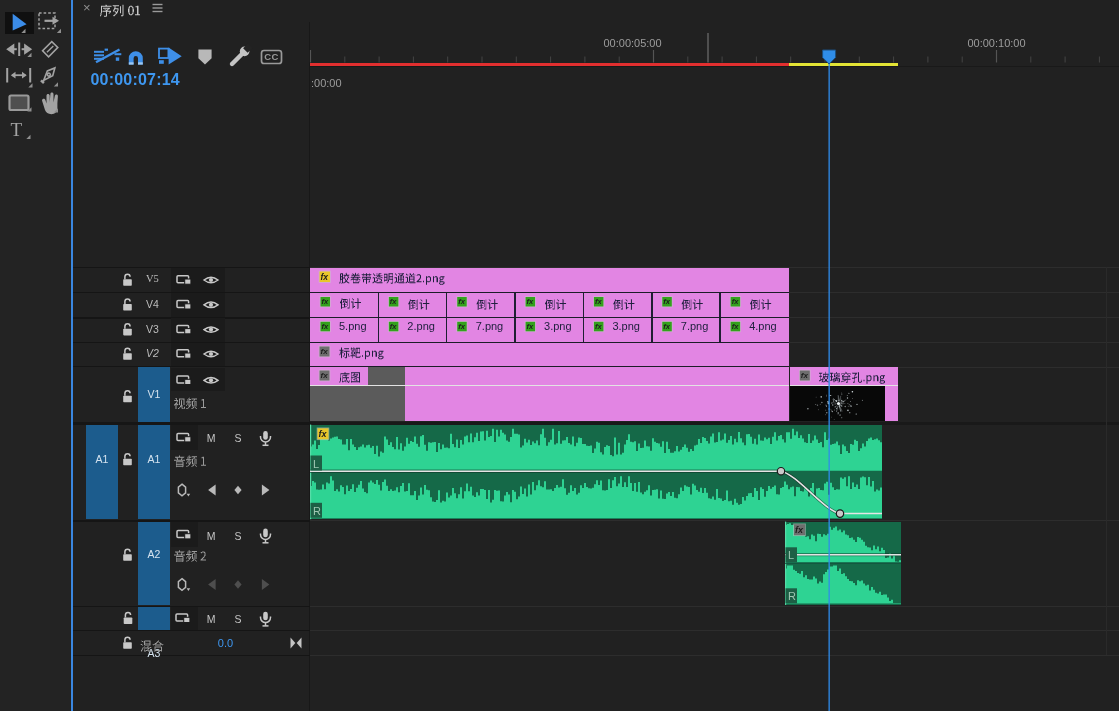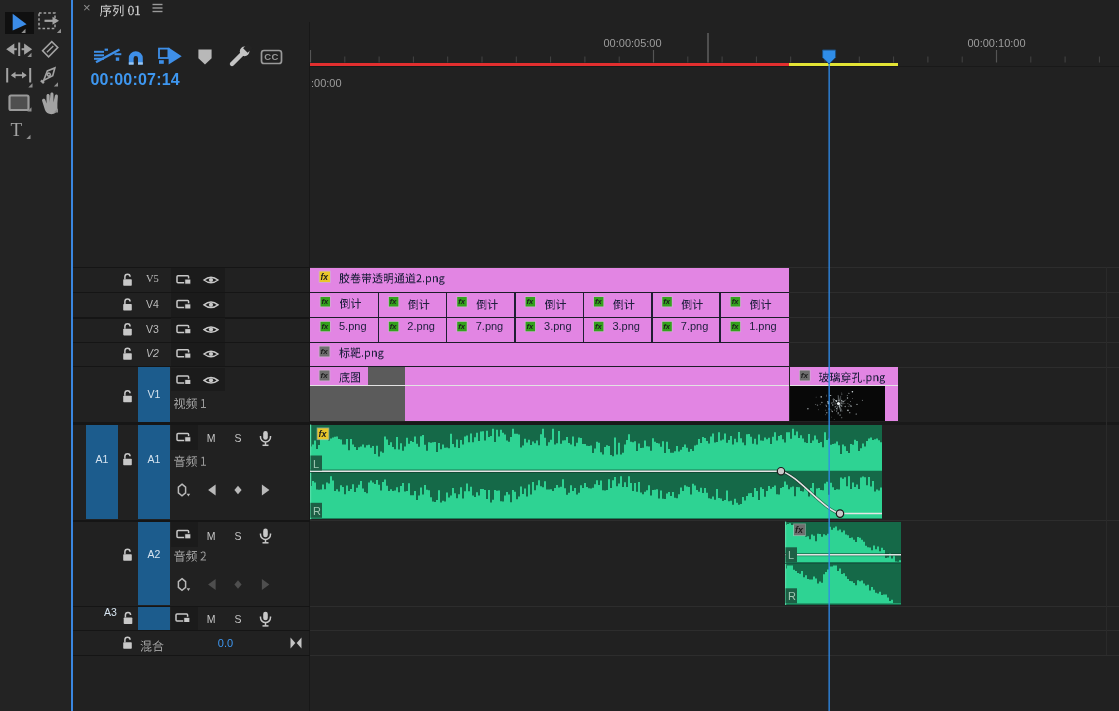--- a/index.html
+++ b/index.html
@@ -60,21 +60,21 @@
 <div style="position:absolute;left:310px;top:341.5px;width:478.5px;height:1.4px;background:#1c1c28;"></div>
 <div style="position:absolute;left:310px;top:365.6px;width:478.5px;height:1.5px;background:#1c1c28;"></div>
 <div style="position:absolute;left:310px;top:424.6px;width:572px;height:94.6px;background:#156948;"></div>
 <div style="position:absolute;left:785px;top:521.6px;width:116px;height:83.3px;background:#156948;"></div>
 <div style="position:absolute;top:320.2px;font-family:'Liberation Sans',sans-serif;font-size:11px;color:#20203f;font-weight:400;line-height:13px;white-space:pre;left:339.0px;">5.png</div>
 <div style="position:absolute;top:320.2px;font-family:'Liberation Sans',sans-serif;font-size:11px;color:#20203f;font-weight:400;line-height:13px;white-space:pre;left:407.3571428571429px;">2.png</div>
 <div style="position:absolute;top:320.2px;font-family:'Liberation Sans',sans-serif;font-size:11px;color:#20203f;font-weight:400;line-height:13px;white-space:pre;left:475.7142857142857px;">7.png</div>
 <div style="position:absolute;top:320.2px;font-family:'Liberation Sans',sans-serif;font-size:11px;color:#20203f;font-weight:400;line-height:13px;white-space:pre;left:544.0714285714286px;">3.png</div>
 <div style="position:absolute;top:320.2px;font-family:'Liberation Sans',sans-serif;font-size:11px;color:#20203f;font-weight:400;line-height:13px;white-space:pre;left:612.4285714285714px;">3.png</div>
 <div style="position:absolute;top:320.2px;font-family:'Liberation Sans',sans-serif;font-size:11px;color:#20203f;font-weight:400;line-height:13px;white-space:pre;left:680.7857142857142px;">7.png</div>
-<div style="position:absolute;top:320.2px;font-family:'Liberation Sans',sans-serif;font-size:11px;color:#20203f;font-weight:400;line-height:13px;white-space:pre;left:749.1428571428571px;">1.png</div>
+<div style="position:absolute;top:320.2px;font-family:'Liberation Sans',sans-serif;font-size:11px;color:#20203f;font-weight:400;line-height:13px;white-space:pre;left:749.1428571428571px;">4.png</div>
 <div style="position:absolute;top:36.5px;font-family:'Liberation Sans',sans-serif;font-size:11px;color:#9c9c9c;font-weight:400;line-height:13px;white-space:pre;left:311px;margin-top:40px;">:00:00</div>
 <div style="position:absolute;top:36.5px;font-family:'Liberation Sans',sans-serif;font-size:11px;color:#9c9c9c;font-weight:400;line-height:13px;white-space:pre;left:603.5px;width:100px;text-align:left;">00:00:05:00</div>
 <div style="position:absolute;top:36.5px;font-family:'Liberation Sans',sans-serif;font-size:11px;color:#9c9c9c;font-weight:400;line-height:13px;white-space:pre;left:946.5px;width:100px;text-align:center;">00:00:10:00</div>
 <div style="position:absolute;left:310px;top:66.3px;width:809px;height:1px;background:#191919;"></div>
 <div style="position:absolute;left:310px;top:62.6px;width:478.5px;height:3.6px;background:#e22f2f;"></div>
 <div style="position:absolute;left:788.5px;top:62.6px;width:109.5px;height:3.6px;background:#e3e435;"></div>
 <div style="position:absolute;left:171px;top:267.5px;width:53.5px;height:24px;background:#1b1b1b;"></div>
 <div style="position:absolute;left:171px;top:292.8px;width:53.5px;height:24px;background:#1b1b1b;"></div>
 <div style="position:absolute;left:171px;top:317.8px;width:53.5px;height:24px;background:#1b1b1b;"></div>
 <div style="position:absolute;left:171px;top:342.5px;width:53.5px;height:23px;background:#1b1b1b;"></div>
@@ -92,21 +92,21 @@
 <div style="position:absolute;top:452.5px;font-family:'Liberation Sans',sans-serif;font-size:10.5px;color:#d5e3ef;font-weight:400;line-height:12.5px;white-space:pre;left:52px;width:100px;text-align:center;">A1</div>
 <div style="position:absolute;left:138px;top:425.2px;width:32px;height:93.8px;background:#1c5c8d;"></div>
 <div style="position:absolute;top:452.5px;font-family:'Liberation Sans',sans-serif;font-size:10.5px;color:#d5e3ef;font-weight:400;line-height:12.5px;white-space:pre;left:104px;width:100px;text-align:center;">A1</div>
 <div style="position:absolute;top:432.3px;font-family:'Liberation Sans',sans-serif;font-size:10.5px;color:#c4c4c4;font-weight:400;line-height:12.5px;white-space:pre;left:161px;width:100px;text-align:center;">M</div>
 <div style="position:absolute;top:432.3px;font-family:'Liberation Sans',sans-serif;font-size:10.5px;color:#c4c4c4;font-weight:400;line-height:12.5px;white-space:pre;left:188px;width:100px;text-align:center;">S</div>
 <div style="position:absolute;left:138px;top:522px;width:32px;height:83.3px;background:#1c5c8d;"></div>
 <div style="position:absolute;top:548px;font-family:'Liberation Sans',sans-serif;font-size:10.5px;color:#d5e3ef;font-weight:400;line-height:12.5px;white-space:pre;left:104px;width:100px;text-align:center;">A2</div>
 <div style="position:absolute;top:529.8px;font-family:'Liberation Sans',sans-serif;font-size:10.5px;color:#c4c4c4;font-weight:400;line-height:12.5px;white-space:pre;left:161px;width:100px;text-align:center;">M</div>
 <div style="position:absolute;top:529.8px;font-family:'Liberation Sans',sans-serif;font-size:10.5px;color:#c4c4c4;font-weight:400;line-height:12.5px;white-space:pre;left:188px;width:100px;text-align:center;">S</div>
 <div style="position:absolute;left:138px;top:606.5px;width:32px;height:23.3px;background:#1c5c8d;"></div>
-<div style="position:absolute;top:606px;font-family:'Liberation Sans',sans-serif;font-size:10.5px;color:#d5e3ef;font-weight:400;line-height:12.5px;white-space:pre;left:104px;width:100px;">A3</div>
+<div style="position:absolute;top:647px;font-family:'Liberation Sans',sans-serif;font-size:10.5px;color:#d5e3ef;font-weight:400;line-height:12.5px;white-space:pre;left:104px;width:100px;text-align:center;">A3</div>
 <div style="position:absolute;top:612.8px;font-family:'Liberation Sans',sans-serif;font-size:10.5px;color:#c4c4c4;font-weight:400;line-height:12.5px;white-space:pre;left:161px;width:100px;text-align:center;">M</div>
 <div style="position:absolute;top:612.8px;font-family:'Liberation Sans',sans-serif;font-size:10.5px;color:#c4c4c4;font-weight:400;line-height:12.5px;white-space:pre;left:188px;width:100px;text-align:center;">S</div>
 <div style="position:absolute;top:637px;font-family:'Liberation Sans',sans-serif;font-size:11px;color:#3e97f0;font-weight:400;line-height:13px;white-space:pre;left:175.5px;width:100px;text-align:center;">0.0</div>
 <div style="position:absolute;top:0px;font-family:'Liberation Sans',sans-serif;font-size:13px;color:#8f8f8f;font-weight:400;line-height:15px;white-space:pre;left:83px;">×</div>
 <div style="position:absolute;top:26.5px;font-family:'Liberation Sans',sans-serif;font-size:16px;color:#3e97f0;font-weight:700;line-height:18px;white-space:pre;letter-spacing:0.2px;left:90.5px;margin-top:44px;">00:00:07:14</div>
 <div style="position:absolute;top:51px;font-family:'Liberation Sans',sans-serif;font-size:9.5px;color:#9a9a9a;font-weight:700;line-height:11.5px;white-space:pre;letter-spacing:0.3px;left:221.5px;width:100px;text-align:center;">CC</div>
 <div style="position:absolute;left:5px;top:11.5px;width:29px;height:22.5px;background:#101010;"></div>
 <div style="position:absolute;top:118.5px;font-family:'Liberation Serif',sans-serif;font-size:19px;color:#a3a3a3;font-weight:400;line-height:21px;white-space:pre;left:10.5px;">T</div>
     <svg width="1119" height="711" viewBox="0 0 1119 711" style="position:absolute;left:0;top:0">
       <path d="M310,470.7L310,446.5L312,446.5L312,444.4L314,444.4L314,440.4L316,440.4L316,448.9L318,448.9L318,445.1L320,445.1L320,434.3L322,434.3L322,436.4L324,436.4L324,439.0L326,439.0L326,439.0L328,439.0L328,440.6L330,440.6L330,438.5L332,438.5L332,437.5L334,437.5L334,436.7L336,436.7L336,436.5L338,436.5L338,439.0L340,439.0L340,439.5L342,439.5L342,444.6L344,444.6L344,444.5L346,444.5L346,438.9L348,438.9L348,450.2L350,450.2L350,439.1L352,439.1L352,444.6L354,444.6L354,447.0L356,447.0L356,449.9L358,449.9L358,447.2L360,447.2L360,446.4L362,446.4L362,444.4L364,444.4L364,447.5L366,447.5L366,445.2L368,445.2L368,444.8L370,444.8L370,447.7L372,447.7L372,446.1L374,446.1L374,453.9L376,453.9L376,445.7L378,445.7L378,456.4L380,456.4L380,451.5L382,451.5L382,452.7L384,452.7L384,436.5L386,436.5L386,439.6L388,439.6L388,445.1L390,445.1L390,442.2L392,442.2L392,447.0L394,447.0L394,449.2L396,449.2L396,436.9L398,436.9L398,449.6L400,449.6L400,443.2L402,443.2L402,450.8L404,450.8L404,446.5L406,446.5L406,437.8L408,437.8L408,443.7L410,443.7L410,440.9L412,440.9L412,442.0L414,442.0L414,436.5L416,436.5L416,443.8L418,443.8L418,446.7L420,446.7L420,436.3L422,436.3L422,435.0L424,435.0L424,444.8L426,444.8L426,450.7L428,450.7L428,442.3L430,442.3L430,442.7L432,442.7L432,442.2L434,442.2L434,442.1L436,442.1L436,452.1L438,452.1L438,443.0L440,443.0L440,449.2L442,449.2L442,444.4L444,444.4L444,447.7L446,447.7L446,447.5L448,447.5L448,448.3L450,448.3L450,433.8L452,433.8L452,443.9L454,443.9L454,447.2L456,447.2L456,439.6L458,439.6L458,447.9L460,447.9L460,439.9L462,439.9L462,444.6L464,444.6L464,436.6L466,436.6L466,435.5L468,435.5L468,442.2L470,442.2L470,433.6L472,433.6L472,442.3L474,442.3L474,437.3L476,437.3L476,432.7L478,432.7L478,441.0L480,441.0L480,431.6L482,431.6L482,431.2L484,431.2L484,440.5L486,440.5L486,430.8L488,430.8L488,437.0L490,437.0L490,435.9L492,435.9L492,428.8L494,428.8L494,442.0L496,442.0L496,429.8L498,429.8L498,436.5L500,436.5L500,429.8L502,429.8L502,432.8L504,432.8L504,434.5L506,434.5L506,440.4L508,440.4L508,441.8L510,441.8L510,437.1L512,437.1L512,428.7L514,428.7L514,433.7L516,433.7L516,433.8L518,433.8L518,434.6L520,434.6L520,447.6L522,447.6L522,445.6L524,445.6L524,438.8L526,438.8L526,442.5L528,442.5L528,439.8L530,439.8L530,444.9L532,444.9L532,441.6L534,441.6L534,443.2L536,443.2L536,440.4L538,440.4L538,445.3L540,445.3L540,434.3L542,434.3L542,428.7L544,428.7L544,437.8L546,437.8L546,445.7L548,445.7L548,442.2L550,442.2L550,439.7L552,439.7L552,428.7L554,428.7L554,444.4L556,444.4L556,443.3L558,443.3L558,431.1L560,431.1L560,443.7L562,443.7L562,440.5L564,440.5L564,440.2L566,440.2L566,437.1L568,437.1L568,443.1L570,443.1L570,444.5L572,444.5L572,436.5L574,436.5L574,446.2L576,446.2L576,442.7L578,442.7L578,437.5L580,437.5L580,438.0L582,438.0L582,444.0L584,444.0L584,443.9L586,443.9L586,445.8L588,445.8L588,446.0L590,446.0L590,445.6L592,445.6L592,452.9L594,452.9L594,448.5L596,448.5L596,441.8L598,441.8L598,442.8L600,442.8L600,452.2L602,452.2L602,454.5L604,454.5L604,447.0L606,447.0L606,445.3L608,445.3L608,446.1L610,446.1L610,455.0L612,455.0L612,456.3L614,456.3L614,437.5L616,437.5L616,454.5L618,454.5L618,442.8L620,442.8L620,454.6L622,454.6L622,452.8L624,452.8L624,444.5L626,444.5L626,440.0L628,440.0L628,434.2L630,434.2L630,441.8L632,441.8L632,442.2L634,442.2L634,441.3L636,441.3L636,450.9L638,450.9L638,443.5L640,443.5L640,448.0L642,448.0L642,447.8L644,447.8L644,440.6L646,440.6L646,446.2L648,446.2L648,446.6L650,446.6L650,450.7L652,450.7L652,438.2L654,438.2L654,441.8L656,441.8L656,443.0L658,443.0L658,443.6L660,443.6L660,446.8L662,446.8L662,441.3L664,441.3L664,453.1L666,453.1L666,441.8L668,441.8L668,448.9L670,448.9L670,452.8L672,452.8L672,452.8L674,452.8L674,451.3L676,451.3L676,446.0L678,446.0L678,451.6L680,451.6L680,449.8L682,449.8L682,447.1L684,447.1L684,444.4L686,444.4L686,447.8L688,447.8L688,451.7L690,451.7L690,449.0L692,449.0L692,450.9L694,450.9L694,445.4L696,445.4L696,444.8L698,444.8L698,439.0L700,439.0L700,443.1L702,443.1L702,436.9L704,436.9L704,437.9L706,437.9L706,441.0L708,441.0L708,443.6L710,443.6L710,436.6L712,436.6L712,433.5L714,433.5L714,442.5L716,442.5L716,442.1L718,442.1L718,432.2L720,432.2L720,440.6L722,440.6L722,439.6L724,439.6L724,433.6L726,433.6L726,442.8L728,442.8L728,440.0L730,440.0L730,436.1L732,436.1L732,444.6L734,444.6L734,438.7L736,438.7L736,442.3L738,442.3L738,432.0L740,432.0L740,438.3L742,438.3L742,442.6L744,442.6L744,445.2L746,445.2L746,434.2L748,434.2L748,434.1L750,434.1L750,436.7L752,436.7L752,443.7L754,443.7L754,438.8L756,438.8L756,444.4L758,444.4L758,434.4L760,434.4L760,440.4L762,440.4L762,440.8L764,440.8L764,437.4L766,437.4L766,439.2L768,439.2L768,437.7L770,437.7L770,444.0L772,444.0L772,436.7L774,436.7L774,432.3L776,432.3L776,440.4L778,440.4L778,436.1L780,436.1L780,434.9L782,434.9L782,439.3L784,439.3L784,442.4L786,442.4L786,432.2L788,432.2L788,432.2L790,432.2L790,438.8L792,438.8L792,428.7L794,428.7L794,435.2L796,435.2L796,431.6L798,431.6L798,438.0L800,438.0L800,435.3L802,435.3L802,438.4L804,438.4L804,442.3L806,442.3L806,443.0L808,443.0L808,433.9L810,433.9L810,443.1L812,443.1L812,440.5L814,440.5L814,435.5L816,435.5L816,439.5L818,439.5L818,443.0L820,443.0L820,441.9L822,441.9L822,447.3L824,447.3L824,432.2L826,432.2L826,440.1L828,440.1L828,438.6L830,438.6L830,444.8L832,444.8L832,444.0L834,444.0L834,443.6L836,443.6L836,441.4L838,441.4L838,445.2L840,445.2L840,453.9L842,453.9L842,444.4L844,444.4L844,446.3L846,446.3L846,450.9L848,450.9L848,452.9L850,452.9L850,443.9L852,443.9L852,444.8L854,444.8L854,439.8L856,439.8L856,440.9L858,440.9L858,451.1L860,451.1L860,448.2L862,448.2L862,443.5L864,443.5L864,446.4L866,446.4L866,440.9L868,440.9L868,438.4L870,438.4L870,437.4L872,437.4L872,440.1L874,440.1L874,439.2L876,439.2L876,438.6L878,438.6L878,440.3L880,440.3L880,442.3L882,442.3L882,450.7L882,450.7L882,470.7Z" fill="#2ed393"></path>

